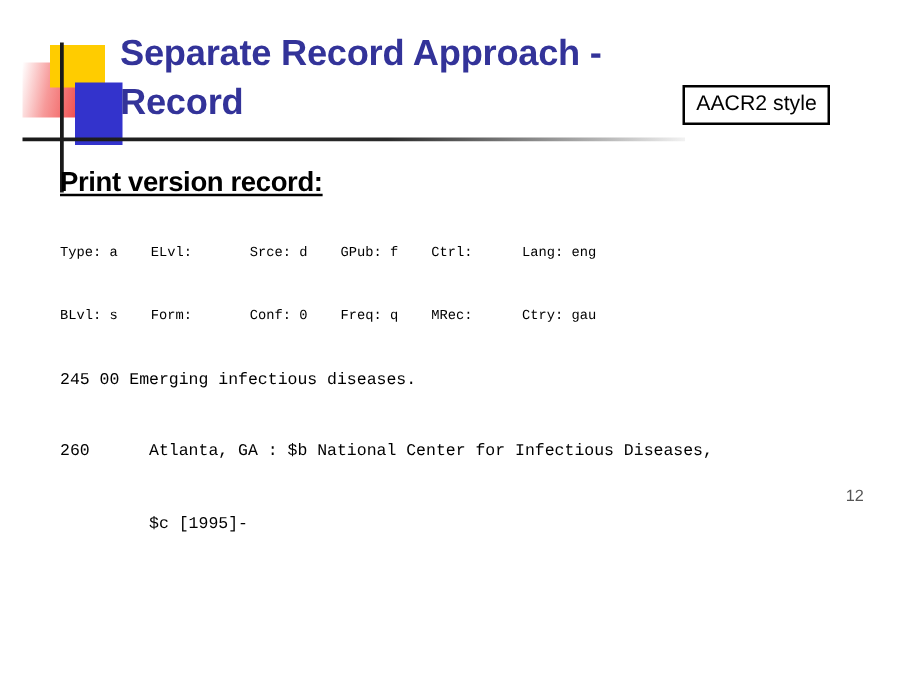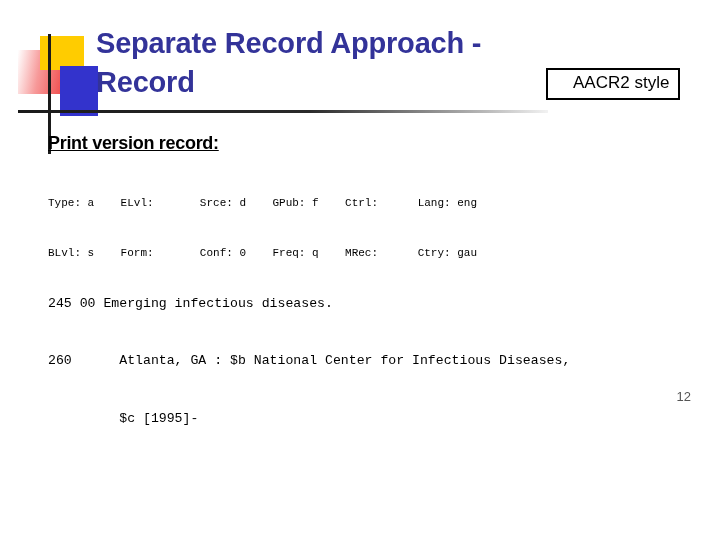--- a/index.html
+++ b/index.html
@@ -85,39 +85,39 @@
     font-size: 29px;
     line-height: 1.34;
     letter-spacing: -0.2px;
   }
 
   
   .style-box {
     position: absolute;
     left: 546px;
     top: 68px;
-    padding: 4px 9px 6px 25px;
+    padding: 4px 9px 6px 9px;
     border: 2px solid #000000;
     background: #ffffff;
     color: #000000;
     font-family: "Liberation Sans", sans-serif;
     font-size: 17px;
     line-height: 1.05;
     white-space: nowrap;
   }
 
   
   .record-heading {
     position: absolute;
     left: 48px;
     top: 133px;
     color: #000000;
     font-family: "Liberation Sans", sans-serif;
     font-weight: bold;
-    font-size: 18px;
+    font-size: 22px;
     text-decoration: underline;
     letter-spacing: -0.3px;
     white-space: nowrap;
   }
 
   
   .fixed-fields {
     position: absolute;
     left: 48px;
     top: 161px;

